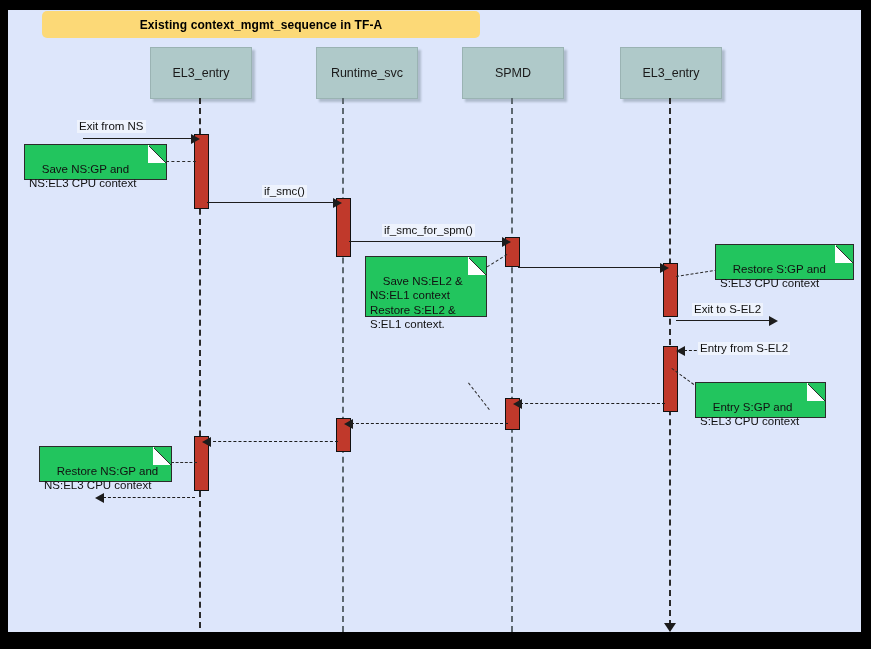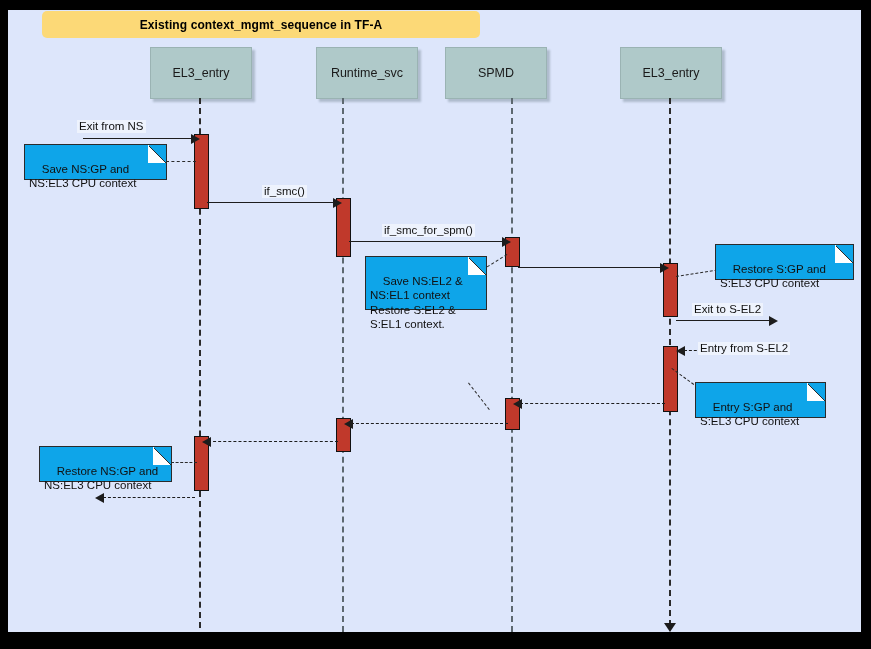--- a/index.html
+++ b/index.html
@@ -112,21 +112,21 @@
     color: #111;
     background: #eef3fd;
     white-space: nowrap;
     padding: 0 2px;
     line-height: 13px;
   }
 
   
   .note {
     position: absolute;
-    background: #0ea5e9;
+    background: #22c55e;
     border: 1px solid #2b2b2b;
     font-size: 11.5px;
     line-height: 14.5px;
     color: #111;
     padding: 2px 4px 3px 4px;
     box-sizing: border-box;
     white-space: pre;
   }
   .note .fold-diag {
     position: absolute;
@@ -151,21 +151,21 @@
   </div>
 
   <div class="lifeline-head" style="left:142px; top:37px;">
     <span>EL3_entry</span>
   </div>
 
   <div class="lifeline-head" style="left:288px; top:37px;margin-left:20px;">
     <span>Runtime_svc</span>
   </div>
 
-  <div class="lifeline-head" style="left:437px; top:37px;">
+  <div class="lifeline-head" style="left:454px; top:37px;">
     <span>SPMD</span>
   </div>
 
   <div class="lifeline-head" style="left:612px; top:37px;">
     <span>EL3_entry</span>
   </div>
 
   <div class="lifeline-line" style="left:191px; top:88px; height:530px;"></div>
 
   <div class="lifeline-line grey" style="left:334px; top:88px; height:534px;"></div>
@@ -236,21 +236,21 @@
   <div class="note" style="left:16px; top:134px; width:143px; height:36px;">
     <span>Save NS:GP and
 NS:EL3 CPU context</span>
     <svg class="fold-diag" viewBox="0 0 18 18" aria-hidden="true">
       <polygon points="0,0 18,18 0,18" fill="#ffffff"></polygon>
       <polyline points="0,0 18,18" fill="none" stroke="#2b2b2b" stroke-width="1"></polyline>
       <polyline points="0,0 0,18" fill="none" stroke="#ffffff" stroke-width="2"></polyline>
     </svg>
   </div>
 
-  <div class="note" style="left:357px; top:246px; width:122px; height:54px;">
+  <div class="note" style="left:357px; top:246px; width:122px; height:61px;">
     <span>Save NS:EL2 &amp;
 NS:EL1 context
 Restore S:EL2 &amp;
 S:EL1 context.</span>
     <svg class="fold-diag" viewBox="0 0 18 18" aria-hidden="true">
       <polygon points="0,0 18,18 0,18" fill="#ffffff"></polygon>
       <polyline points="0,0 18,18" fill="none" stroke="#2b2b2b" stroke-width="1"></polyline>
       <polyline points="0,0 0,18" fill="none" stroke="#ffffff" stroke-width="2"></polyline>
     </svg>
   </div>

